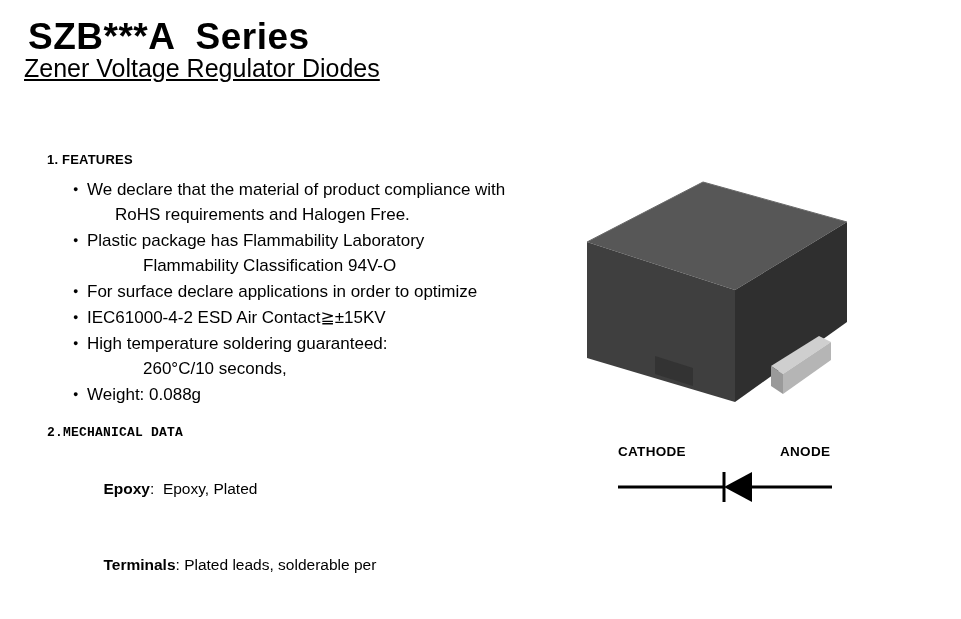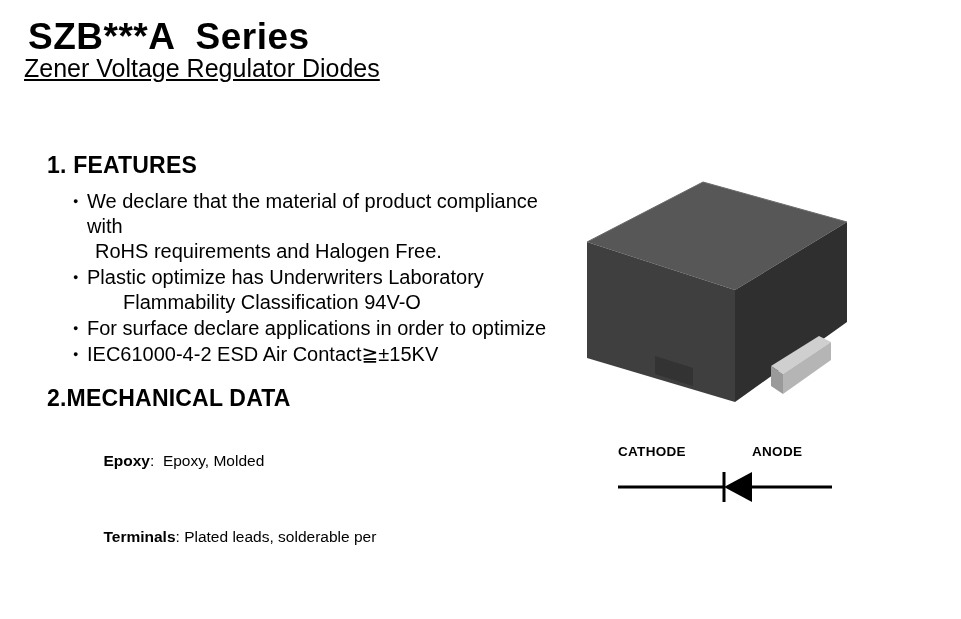--- a/index.html
+++ b/index.html
@@ -40,51 +40,53 @@
     text-decoration: underline;
   }
   
   .left-col {
     position: absolute;
     left: 47px;
     top: 152px;
     width: 520px;
   }
   .section-head {
-    font-size: 23px;
+    font-size: 13px;
     font-weight: bold;
     margin: 0 0 10px 0;
     letter-spacing: 0.2px;
   }
   .section-head.second {
     margin-top: 18px;
+    font-family: Liberation Mono, monospace;
   }
   ul.features {
     list-style: none;
     margin: 0;
     padding: 0 0 0 26px;
   }
   ul.features li {
     position: relative;
-    font-size: 20px;
+    font-size: 17px;
     line-height: 25px;
     margin-bottom: 1px;
     padding-left: 14px;
   }
   ul.features li:before {
     content: "\25CF";
     position: absolute;
     left: 0;
     top: 0;
     font-size: 9px;
     line-height: 25px;
   }
   ul.features li .cont {
     display: block;
     padding-left: 8px;
+    margin-left: 20px;
   }
   ul.features li .cont.indent2 {
     padding-left: 36px;
   }
   .mech {
     padding-left: 22px;
     margin-top: 2px;
   }
   .mech-row {
     font-size: 15.5px;
@@ -109,56 +111,63 @@
     width: 270px;
     height: 70px;
   }
   .lbl {
     position: absolute;
     font-size: 13.5px;
     font-weight: bold;
     letter-spacing: 0.3px;
   }
   .lbl.cathode { left: 18px; top: 4px; text-align: center; }
-  .lbl.anode   { left: 152px; top: 4px; }
+  .lbl.anode   { left: 180px; top: 4px; }
 </style>
 </head>
 <body>
 
 <div class="page">
 
   <div class="title">SZB***A  Series</div>
   <div class="subtitle">Zener Voltage Regulator Diodes</div>
 
   <div class="left-col">
 
     <div class="section-head">1. FEATURES</div>
 
     <ul class="features">
       <li>
         <span>We declare that the material of product  compliance with</span>
         <span class="cont">RoHS requirements and Halogen Free.</span>
       </li>
       <li>
-        <span>Plastic optimize has Underwriters Laboratory</span>
+        <span>Plastic package has Flammability Laboratory</span>
         <span class="cont indent2">Flammability Classification 94V-O</span>
       </li>
       <li>
         <span>For surface declare applications in order to optimize</span>
       </li>
       <li>
         <span>IEC61000-4-2 ESD Air Contact≧±15KV</span>
+      </li>
+      <li>
+        <span>High temperature soldering guaranteed:</span>
+        <span class="cont indent2">260°C/10 seconds,</span>
+      </li>
+      <li>
+        <span>Weight: 0.088g</span>
       </li>
     </ul>
 
     <div class="section-head second">2.MECHANICAL DATA</div>
 
     <div class="mech">
       <div class="mech-row">
-        <b>Epoxy</b><span>:  </span><span>Epoxy, Molded</span>
+        <b>Epoxy</b><span>:  </span><span>Epoxy, Plated</span>
       </div>
       <div class="mech-row">
         <b>Terminals</b><span>: </span><span>Plated leads, solderable per</span>
         
       </div>
 
     </div>
 
   </div>
 

